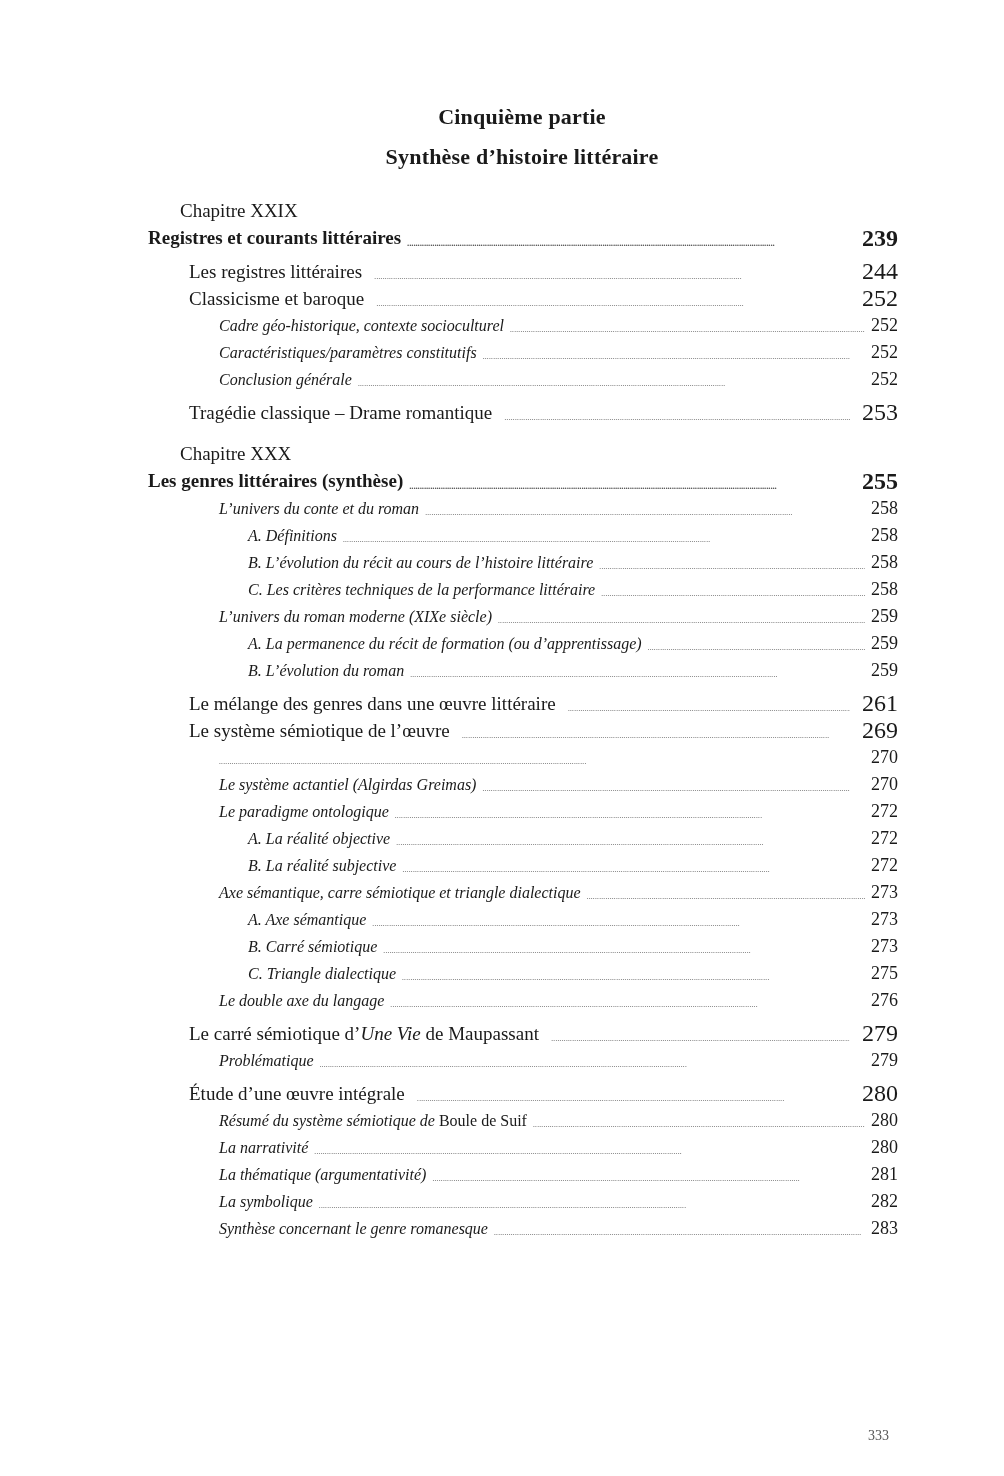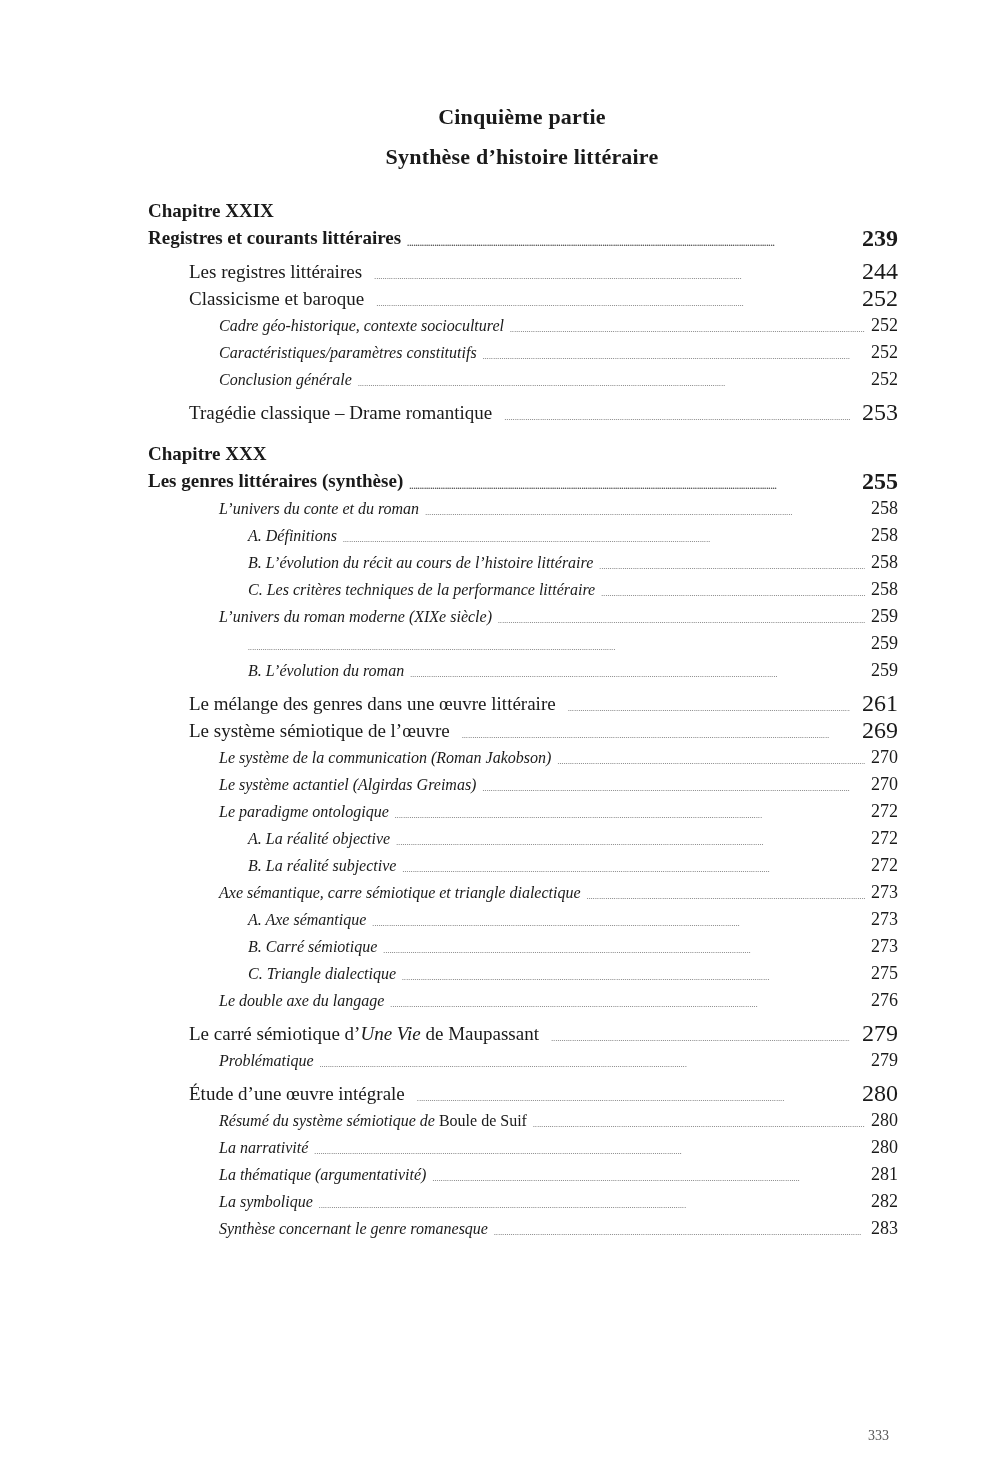--- a/index.html
+++ b/index.html
@@ -9,21 +9,21 @@
                 font-weight: bold; font-size: 22px; letter-spacing: 0.2px; }
   #pt1 { top: 104px; }
   #pt2 { top: 144px; }
   .toc { position: absolute; left: 148px; width: 750px; top: 197px; }
   .row { position: relative; display: flex; align-items: center; white-space: nowrap; }
   .row .t { flex: 0 0 auto; padding-right: 6px; }
   .row .dots { flex: 1 1 auto; overflow: hidden; height: 1em; position: relative; }
   .row .dots::before { content: ". . . . . . . . . . . . . . . . . . . . . . . . . . . . . . . . . . . . . . . . . . . . . . . . . . . . . . . . . . . . . . . . . . . . . . . . . . . . . . . . . . . . . . . . . . . . . . . . . . . . . . . . . . . . . . . . . . . . . . . . . . . . . . . . . . . . . . . . . . . . . . . . . . . . . . . . . . . . . . . . . . . . . . . . . . . . . . . ";
                        font-size: 9px; letter-spacing: -1.2px; color: #555; position: absolute; left: 0; bottom: 0; white-space: nowrap; }
   .row .p { flex: 0 0 auto; padding-left: 6px; }
-  .chap-label { font-weight: bold; font-size: 19px; height: 27px; line-height: 27px; }
+  .chap-label { font-weight: normal; font-size: 19px; height: 27px; line-height: 27px; margin-left: 32px; }
   .lvl0 { font-weight: bold; font-size: 19px; height: 28px; }
   .lvl1 { font-size: 19px; height: 27px; padding-left: 41px; gap: 6px; }
   .lvl2 { font-size: 16px; font-style: italic; height: 27px; padding-left: 71px; }
   .lvl3 { font-size: 16px; font-style: italic; height: 27px; padding-left: 100px; }
   .lvl0 .p, .lvl1 .p { font-size: 24px; font-style: normal; }
   .lvl2 .p, .lvl3 .p { font-size: 18px; font-style: normal; }
   .gap-s { height: 6px; }
   .gap-m { height: 14px; }
   .up { font-style: normal; }
   .page-num { position: absolute; left: 868px; top: 1428px; font-family: Liberation Serif, serif;
@@ -102,41 +102,41 @@
       <span class="t">C. Les critères techniques de la performance littéraire</span>
       <span class="dots"></span>
       <span class="p">258</span>
     </div>
   <div class="row lvl2">
       <span class="t">L’univers du roman moderne (XIXe siècle)</span>
       <span class="dots"></span>
       <span class="p">259</span>
     </div>
   <div class="row lvl3">
+      <span class="t">A. La permanence du récit de formation (ou d’apprentissage)</span>
       <span class="dots"></span>
       <span class="p">259</span>
     </div>
   <div class="row lvl3">
       <span class="t">B. L’évolution du roman</span>
       <span class="dots"></span>
       <span class="p">259</span>
     </div>
   <div class="gap-s"></div>
   <div class="row lvl1">
       <span class="t">Le mélange des genres dans une œuvre littéraire</span>
       <span class="dots"></span>
       <span class="p">261</span>
     </div>
   <div class="row lvl1">
       <span class="t">Le système sémiotique de l’œuvre</span>
       <span class="dots"></span>
       <span class="p">269</span>
     </div>
   <div class="row lvl2">
-      <span class="t">Le système de la communication (Roman Jakobson)</span>
       <span class="dots"></span>
       <span class="p">270</span>
     </div>
   <div class="row lvl2">
       <span class="t">Le système actantiel (Algirdas Greimas)</span>
       <span class="dots"></span>
       <span class="p">270</span>
     </div>
   <div class="row lvl2">
       <span class="t">Le paradigme ontologique</span>

